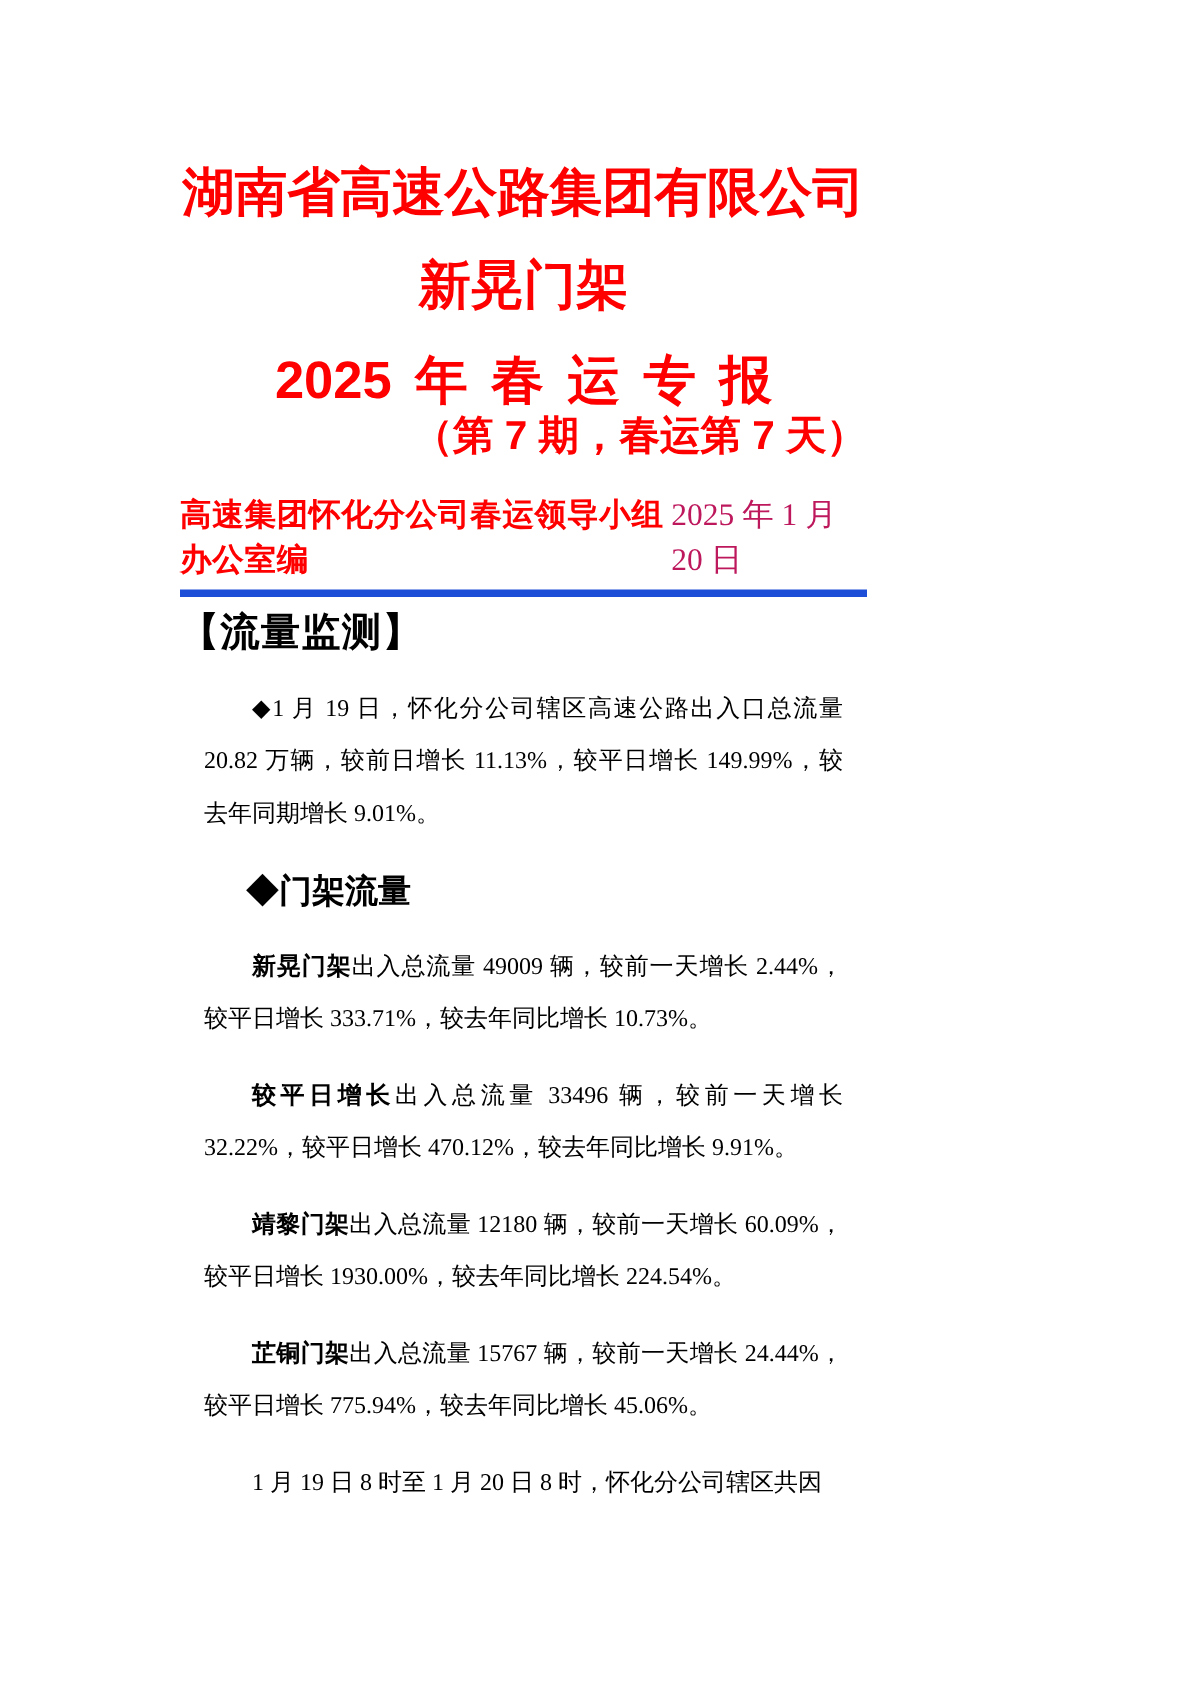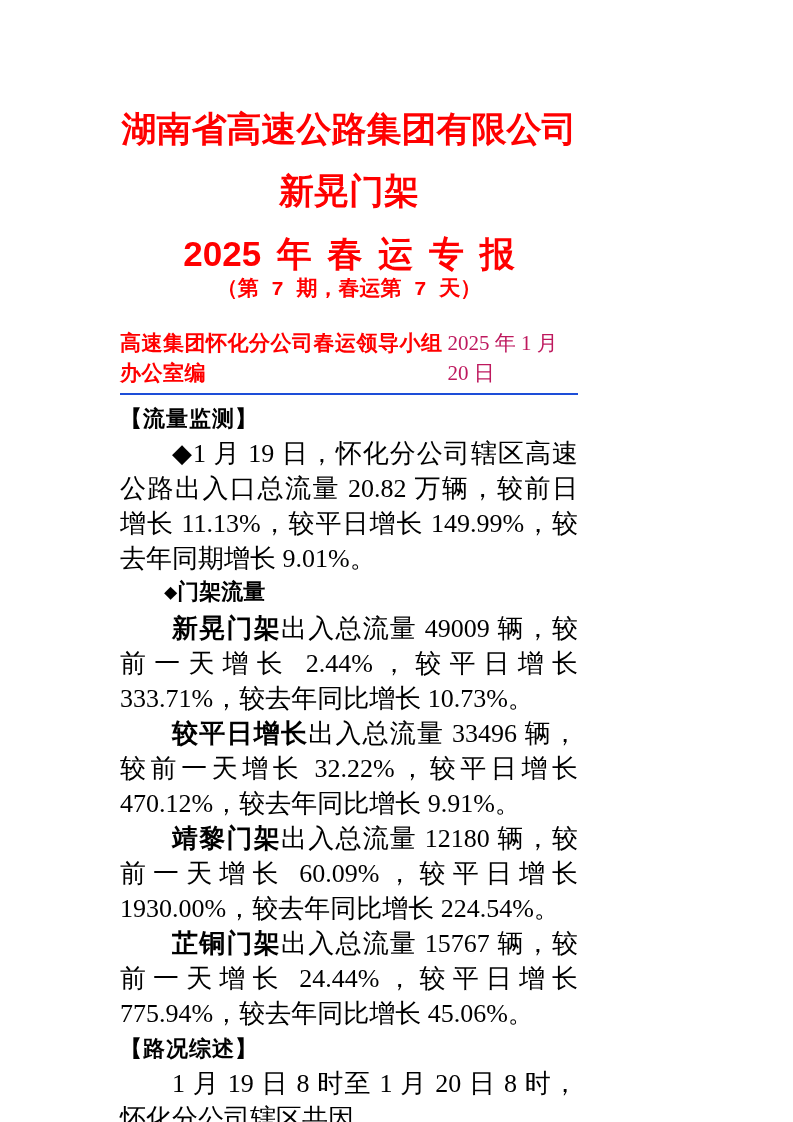--- a/index.html
+++ b/index.html
@@ -26,34 +26,34 @@
     font-family:var(--sans);
     font-weight:bold;
     color:#ff0000;
     font-size:35px;
     line-height:46px;
   }
   .title-1{margin-bottom:16px;}
   .title-2{margin-bottom:18px;}
   .title-3{line-height:44px; word-spacing:6px; }
   .subtitle{
-    text-align:center;
-    font-family:Liberation Mono, monospace;
+    text-align:right;
+    font-family:Liberation Sans, sans-serif;
     font-weight:bold;
     color:#ff0000;
-    font-size:21px;
+    font-size:27px;
     line-height:28px;
     margin-bottom:24px;
   }
   
   .editor-row{
     display:flex;
     justify-content:space-between;
     align-items:baseline;
-    border-bottom:2px solid #1d4ed8;
+    border-bottom:5px solid #1d4ed8;
     padding-bottom:5px;
     margin-bottom:6px;
   }
   .editor-name{
     font-family:var(--serif);
     font-weight:bold;
     color:#ff0000;
     font-size:21px;
     line-height:30px;
     letter-spacing:0.5px;
@@ -61,38 +61,38 @@
   .issue-date{
     font-family:var(--serif);
     color:#be185d;
     font-size:21px;
     line-height:30px;
   }
   
   .section-heading{
     font-family:Liberation Sans, sans-serif;
     font-weight:bold;
-    font-size:22px;
+    font-size:26px;
     line-height:35px;
     letter-spacing:1px;
   }
   .para{
-    margin:0;
-    font-size:26px;
+    margin:16px;
+    font-size:16px;
     line-height:35px;
     text-align:justify;
     text-justify:inter-ideograph;
     text-indent:2em;
   }
   .bold-lead{
     font-family:var(--sans);
     font-weight:bold;
   }
   .gantry-heading{
-    font-family:Liberation Mono, monospace;
+    font-family:Liberation Sans, sans-serif;
     font-weight:bold;
     font-size:22px;
     line-height:35px;
     text-indent:2em;
     margin:0;
   }
 </style>
 </head>
 <body>
 
@@ -116,17 +116,16 @@
 
   <p class="para"><span class="bold-lead">新晃门架</span><span>出入总流量 49009 辆，较前一天增长 2.44%，较平日增长 333.71%，较去年同比增长 10.73%。</span></p>
 
   <p class="para"><span class="bold-lead">较平日增长</span><span>出入总流量 33496 辆，较前一天增长 32.22%，较平日增长 470.12%，较去年同比增长 9.91%。</span></p>
 
   <p class="para"><span class="bold-lead">靖黎门架</span><span>出入总流量 12180 辆，较前一天增长 60.09%，较平日增长 1930.00%，较去年同比增长 224.54%。</span></p>
 
   <p class="para"><span class="bold-lead">芷铜门架</span><span>出入总流量 15767 辆，较前一天增长 24.44%，较平日增长 775.94%，较去年同比增长 45.06%。</span></p>
 
 
-  <div class="section-heading">【路况综述】</div>
 
   <p class="para">1 月 19 日 8 时至 1 月 20 日 8 时，怀化分公司辖区共因</p>
 
 </div>
 
 </body></html>

